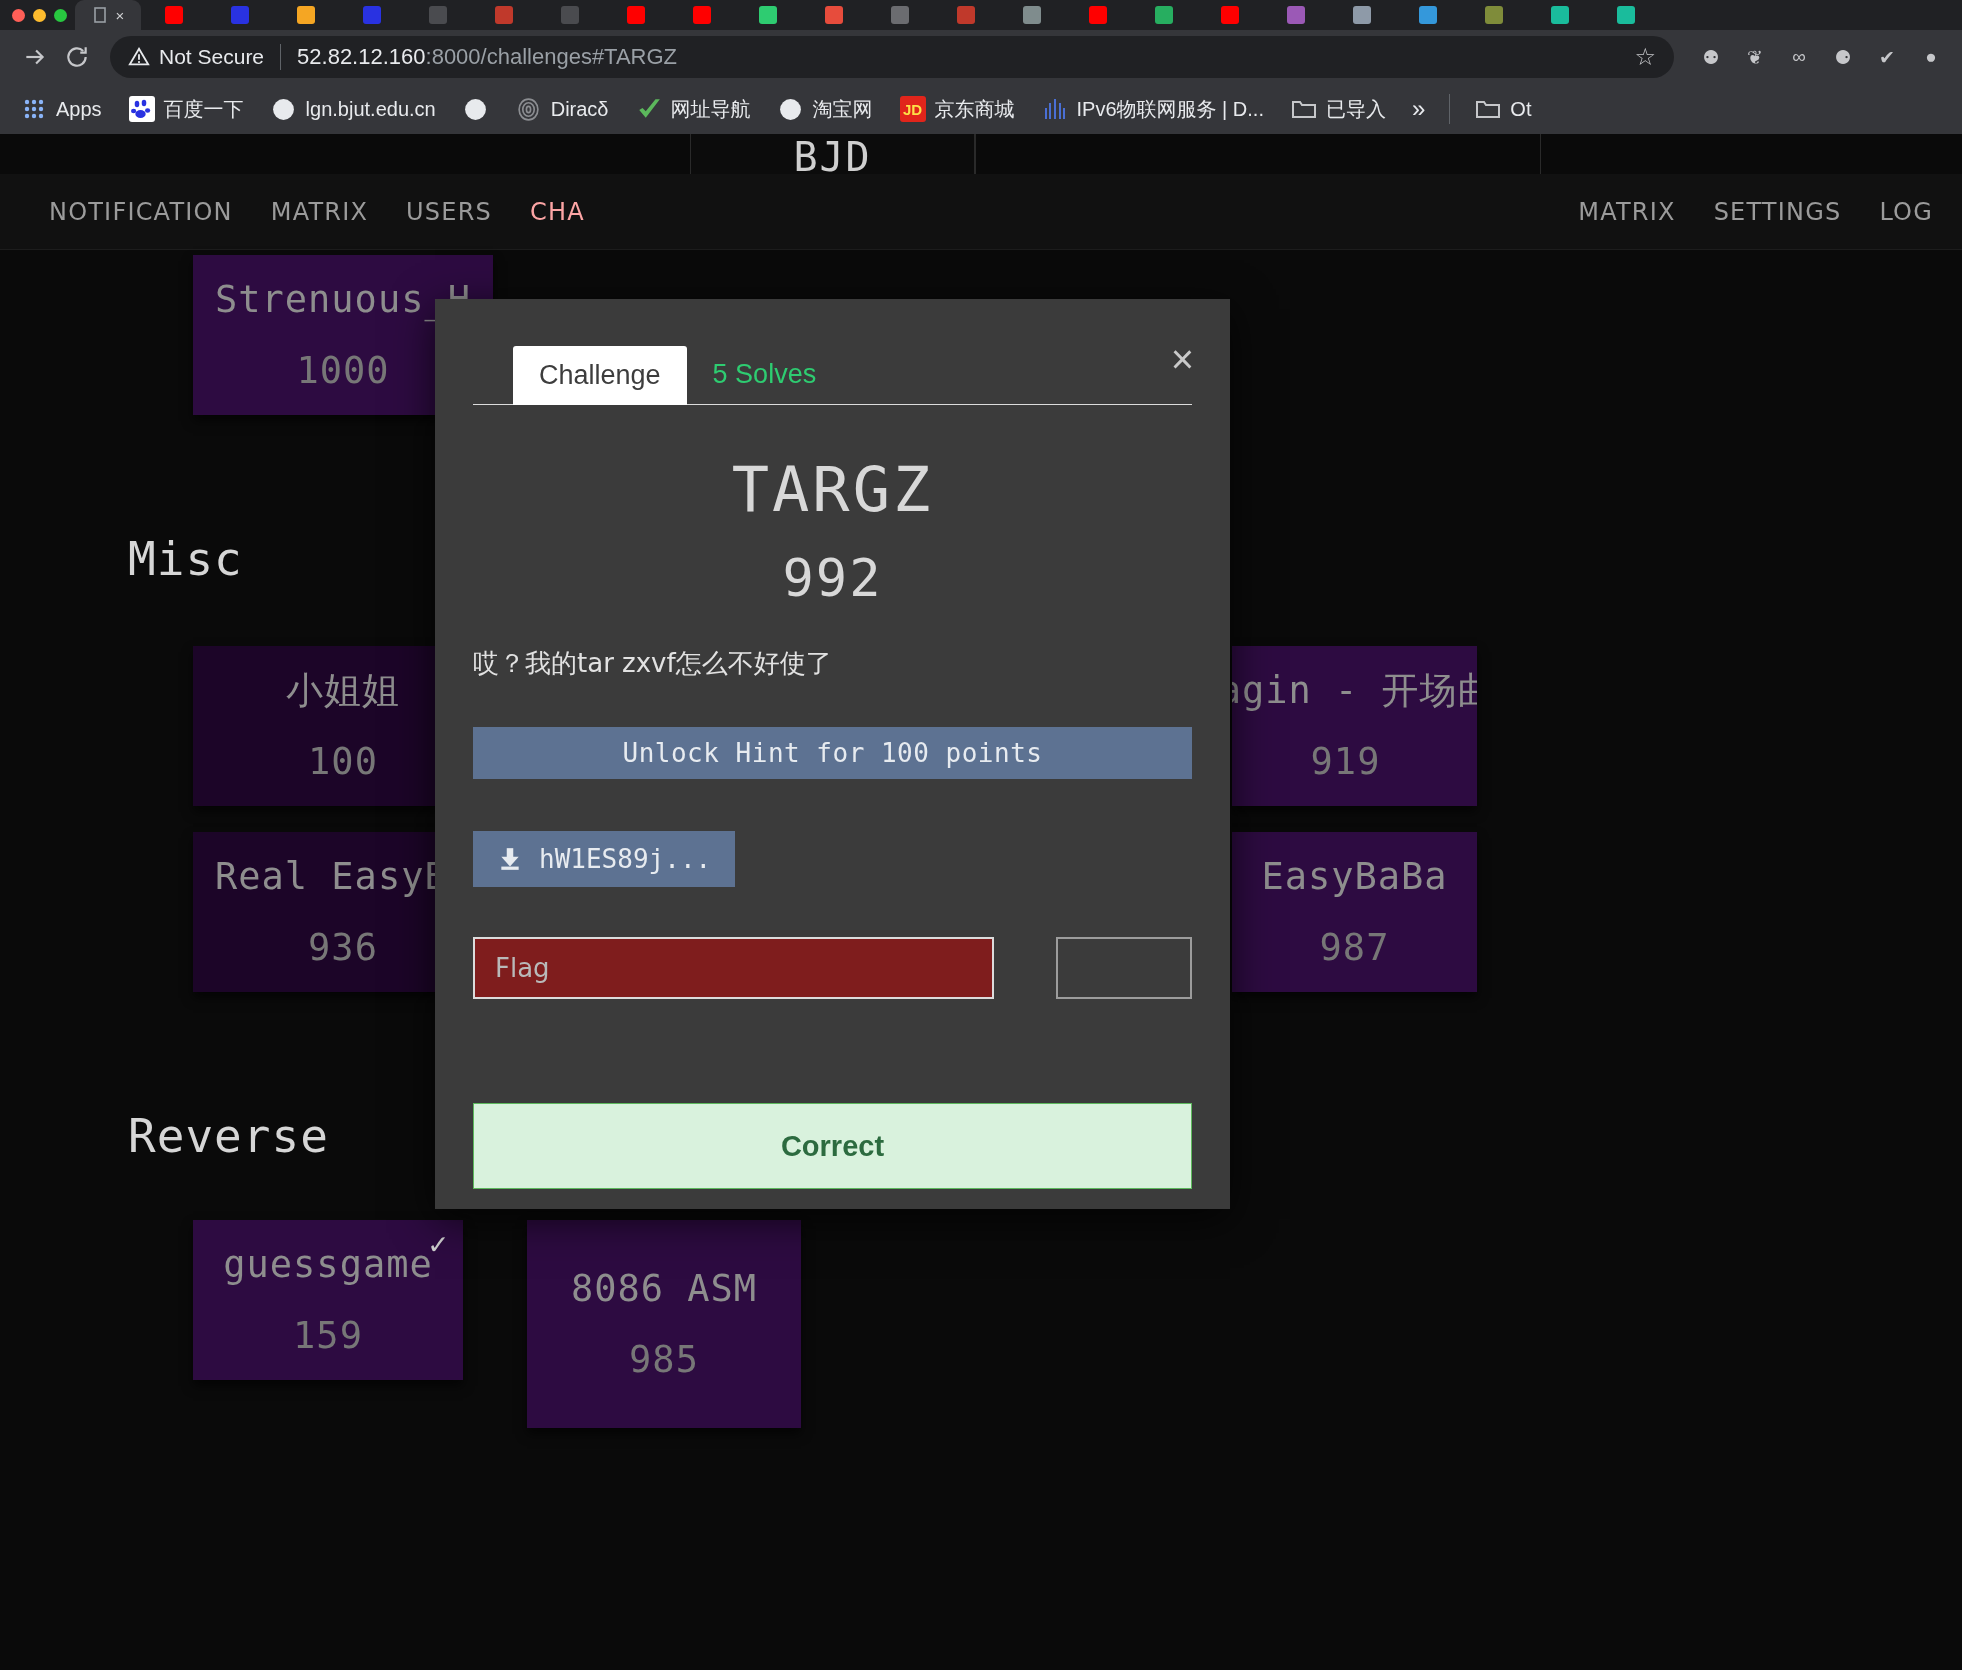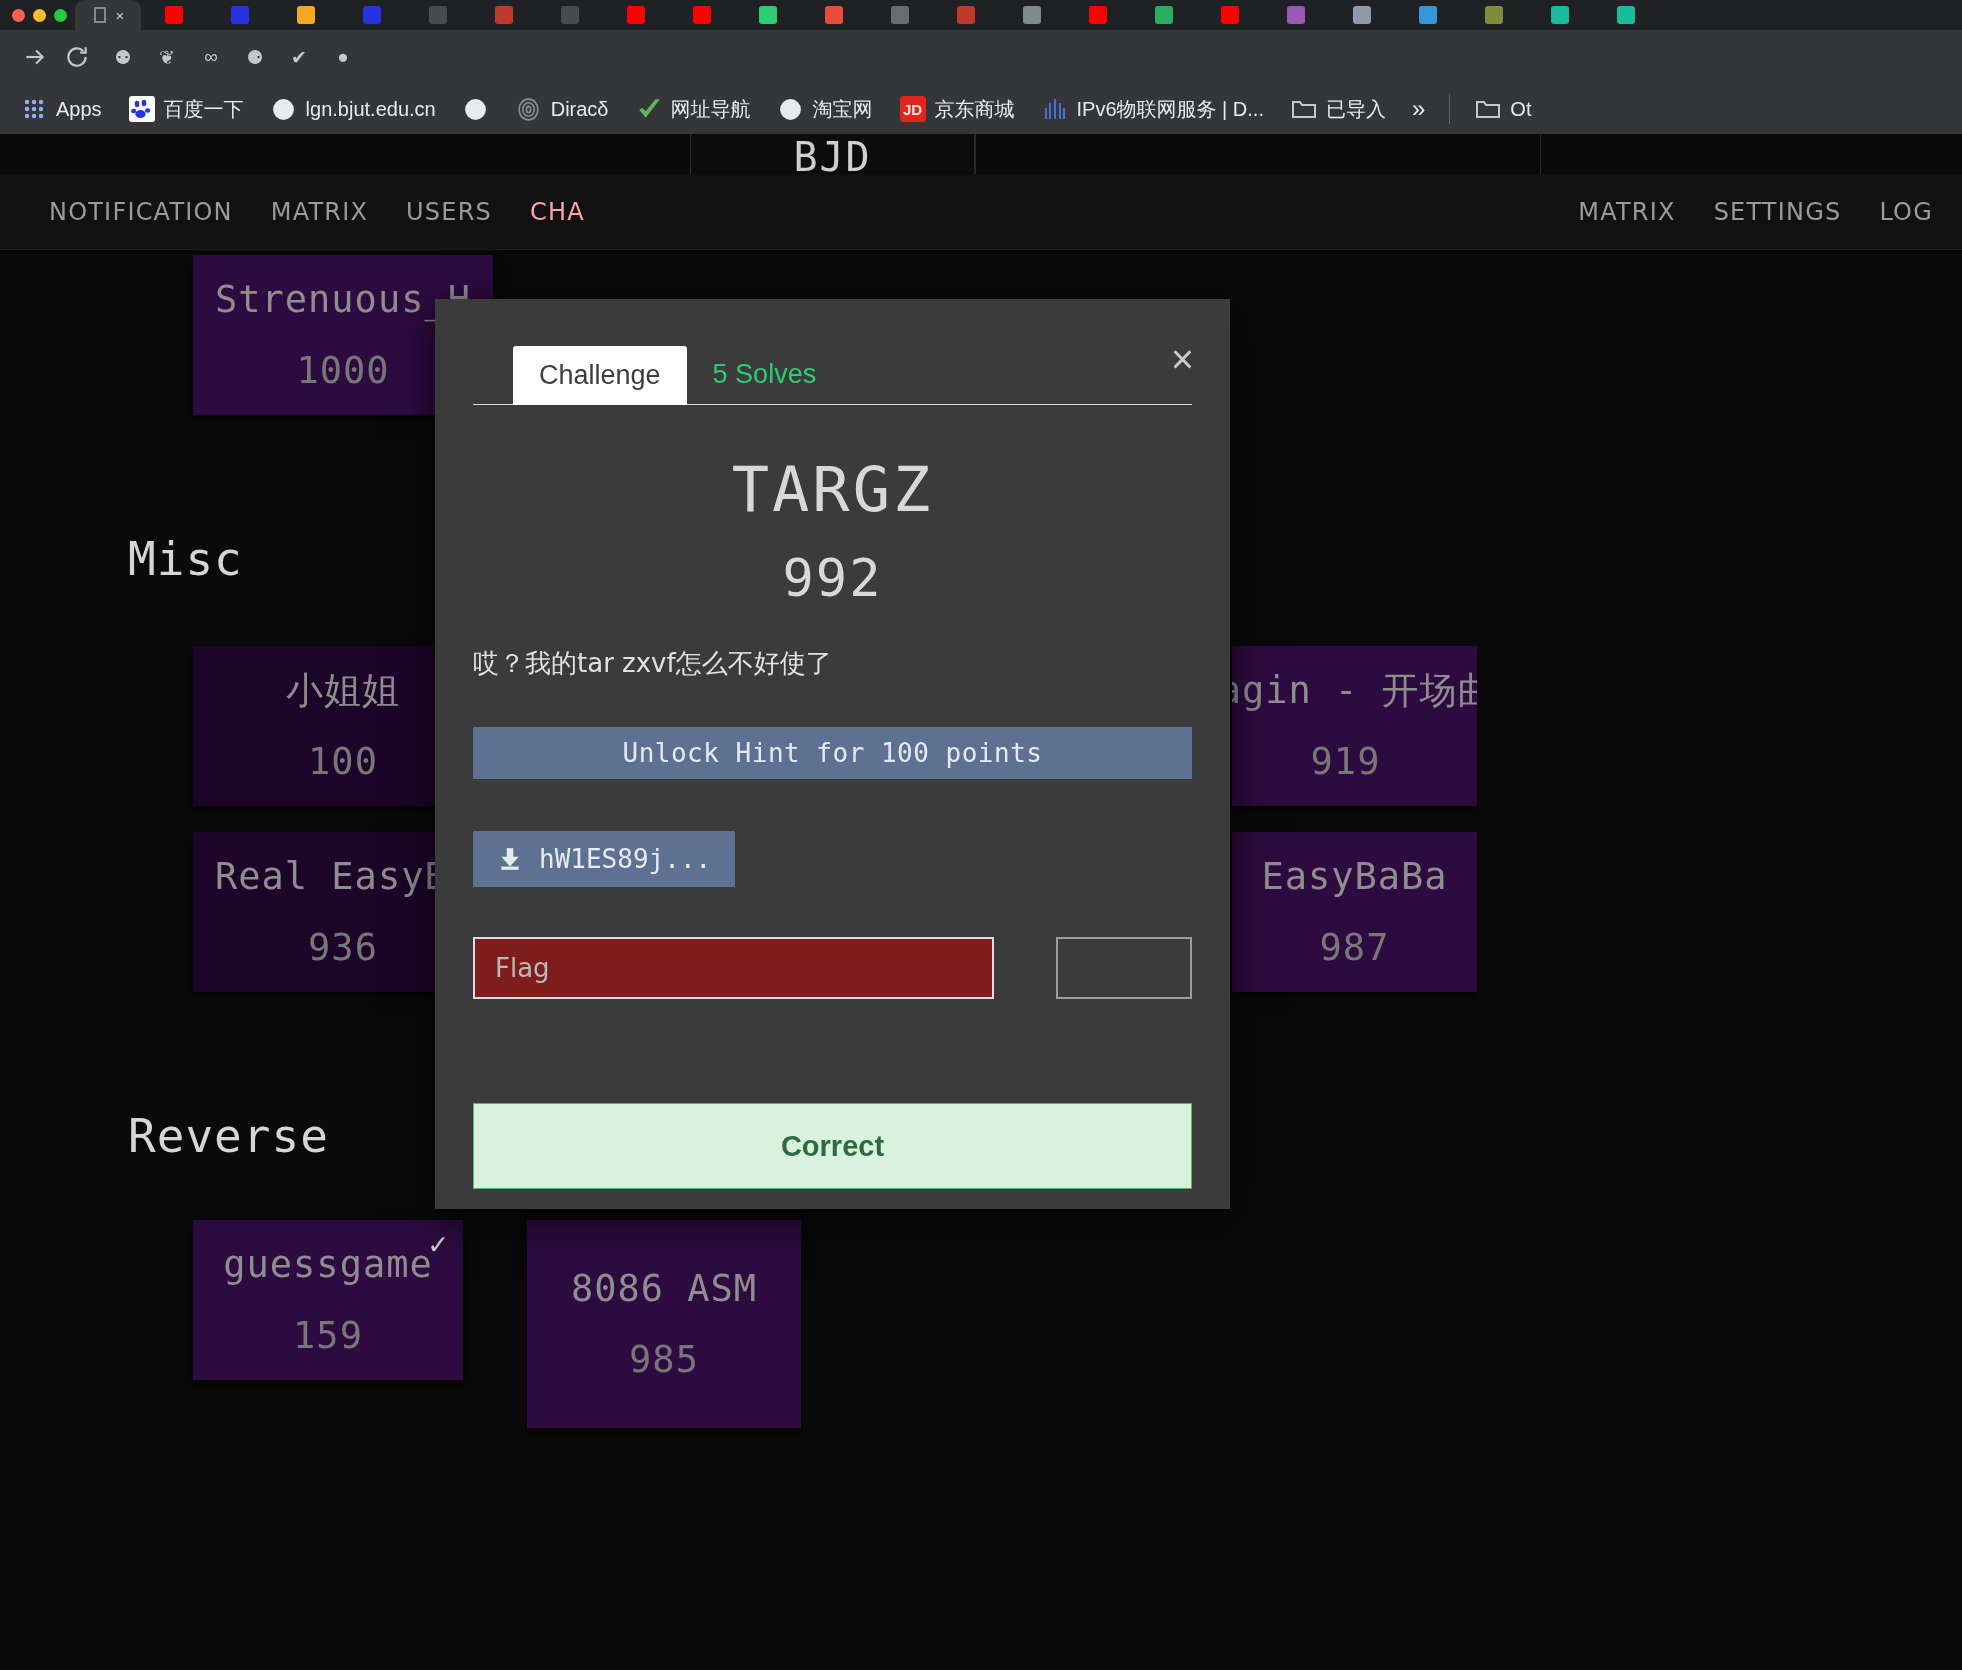--- a/index.html
+++ b/index.html
@@ -323,20 +323,37 @@
           <polyline points="13,6 19,12 13,18"></polyline>
       </svg>
     </div>
     <div class="nav-btn">
       <svg width="26" height="26" viewBox="0 0 24 24" fill="none" stroke="#c6c7ca" stroke-width="2">
         <path d="M20 12a8 8 0 1 1-2.3-5.6"></path>
           <polyline points="20,3 20,8 15,8"></polyline>
       </svg>
     </div>
 
+    <div class="omnibox">
+      <div class="not-secure">
+        <svg width="22" height="22" viewBox="0 0 24 24">
+          <path d="M12 3 L22 20 L2 20 Z" fill="none" stroke="#e8eaed" stroke-width="2"></path>
+          <rect x="11" y="9" width="2" height="6" fill="#e8eaed"></rect>
+          <rect x="11" y="16.5" width="2" height="2" fill="#e8eaed"></rect>
+        </svg>
+        <span>Not Secure</span>
+      </div>
+      <div class="omni-sep"></div>
+      <div class="url">
+        <span class="host">52.82.12.160</span><span class="path">:8000/challenges#TARGZ</span>
+      </div>
+      <div class="omni-right">
+        <span class="star">☆</span>
+      </div>
+    </div>
 
     <div class="ext-icons" id="ext-host">
         <span class="ext">⚉</span>
         <span class="ext">❦</span>
         <span class="ext">∞</span>
         <span class="ext">⚈</span>
         <span class="ext">✔</span>
         <span class="ext">●</span>
       </div>
   </div>
@@ -410,21 +427,21 @@
           <span class="bm-ico">
             <svg width="25" height="25" viewBox="0 0 24 24">
               <circle cx="12" cy="12" r="10" fill="#e8eaed"></circle>
               <path d="M12 2a10 10 0 0 0 0 20 7 7 0 0 1 0-20z" fill="#3b3b3b"></path>
             </svg>
           </span>
           <span>淘宝网</span>
         </div>
         <div class="bm">
           <span class="bm-ico" style="background: rgb(225, 37, 27);">
-            <span style="font-size:15px;font-weight:bold;color:#e5e5e5;">JD</span>
+            <span style="font-size:15px;font-weight:bold;color:#fde047;">JD</span>
           </span>
           <span>京东商城</span>
         </div>
         <div class="bm">
           <span class="bm-ico">
             <svg width="26" height="24" viewBox="0 0 26 24" fill="#4a6fd4">
               <path d="M13 2 L13 22 M8 6 L8 22 M18 6 L18 22 M4 11 L4 22 M22 11 L22 22" stroke="#4a6fd4" stroke-width="2"></path>
             </svg>
           </span>
           <span>IPv6物联网服务 | D...</span>

